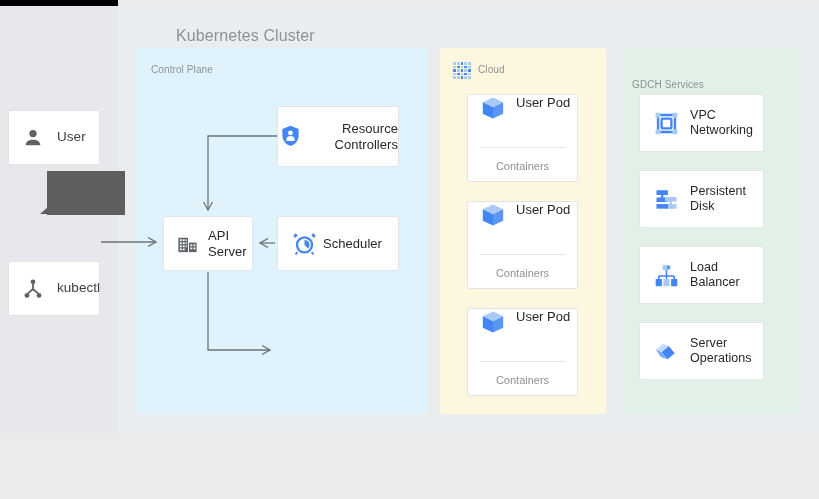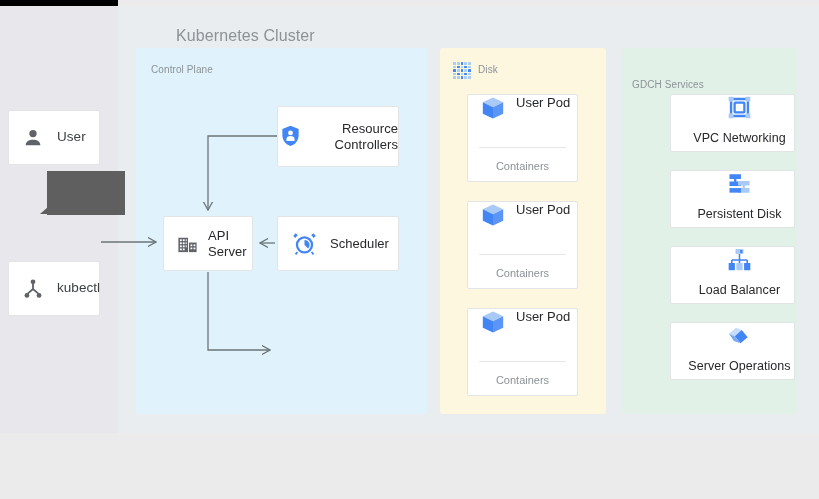--- a/index.html
+++ b/index.html
@@ -73,21 +73,21 @@
 
   
   .actor { left: 8px; width: 92px; height: 55px; padding-left: 13px; gap: 13px; }
   #card-user    { top: 110px; }
   #card-kubectl { top: 215px; margin-top: 46px; }
   .actor .lbl { font-size: 13.5px; color: #3c4043; }
 
   
   #card-resource  { left: 277px; top: 106px;  width: 122px; height: 61px; padding-left: 0; gap: 11px; text-align: right; }
   #card-apiserver { left: 163px; top: 216px;  width:  90px; height: 55px; padding-left: 12px; gap: 9px;  }
-  #card-scheduler { left: 277px; top: 216px;  width: 122px; height: 55px; padding-left: 14px; gap: 13px; }
+  #card-scheduler { left: 277px; top: 216px;  width: 122px; height: 55px; padding-left: 14px; gap: 6px; }
   #card-storage   { left: 277px; top: 322px;  width: 122px; height: 57px; padding-left: 14px; gap: 11px; }
 
   
   .pod {
     position: absolute; left: 467px; width: 111px; height: 88px;
     background: #ffffff; border: 1px solid #e2e4e6; border-radius: 2px;
   }
   #pod-1 { top: 94px; }
   #pod-2 { top: 201px; }
   #pod-3 { top: 308px; }
@@ -95,21 +95,21 @@
     height: 52px; display: flex; padding-left: 12px; gap: 10px;
   }
   .pod-head .lbl { font-size: 13px; color: #26282b; }
   .pod-rule { height: 1px; background: #e4e6e8; margin: 0 11px; }
   .pod-sub {
     height: 35px; display: flex; align-items: center; justify-content: center;
     font-size: 11px; color: #8c9296;
   }
 
   
-  .svc { left: 670px; width: 125px; height: 58px; padding-left: 14px; gap: 11px; flex-direction: column; }
+  .svc { left: 639px; width: 125px; height: 58px; padding-left: 14px; gap: 11px; }
   #svc-1 { top: 94px; }
   #svc-2 { top: 170px; }
   #svc-3 { top: 246px; }
   #svc-4 { top: 322px; }
   .svc .lbl { font-size: 12.5px; }
 
   
   .wires { position: absolute; left: 0; top: 0; width: 819px; height: 499px; pointer-events: none; }
 
   
@@ -134,21 +134,21 @@
   <div class="canvas"></div>
   <div class="page-footer"></div>
 
   <div class="cluster-label">Kubernetes Cluster</div>
 
   <div class="panel" id="panel-control"></div>
   <div class="panel" id="panel-nodes"></div>
   <div class="panel" id="panel-gdch"></div>
 
   <div class="panel-title" id="title-control">Control Plane</div>
-  <div class="panel-title" id="title-nodes">Disk</div>
+  <div class="panel-title" id="title-nodes">Cloud</div>
   <div class="panel-title" id="title-gdch">GDCH Services</div>
 
   <div class="grid-icon">
     <i></i>
       <i></i>
       <i class="dk"></i>
       <i></i>
       <i></i>
     <i></i>
       <i class="dk"></i>

